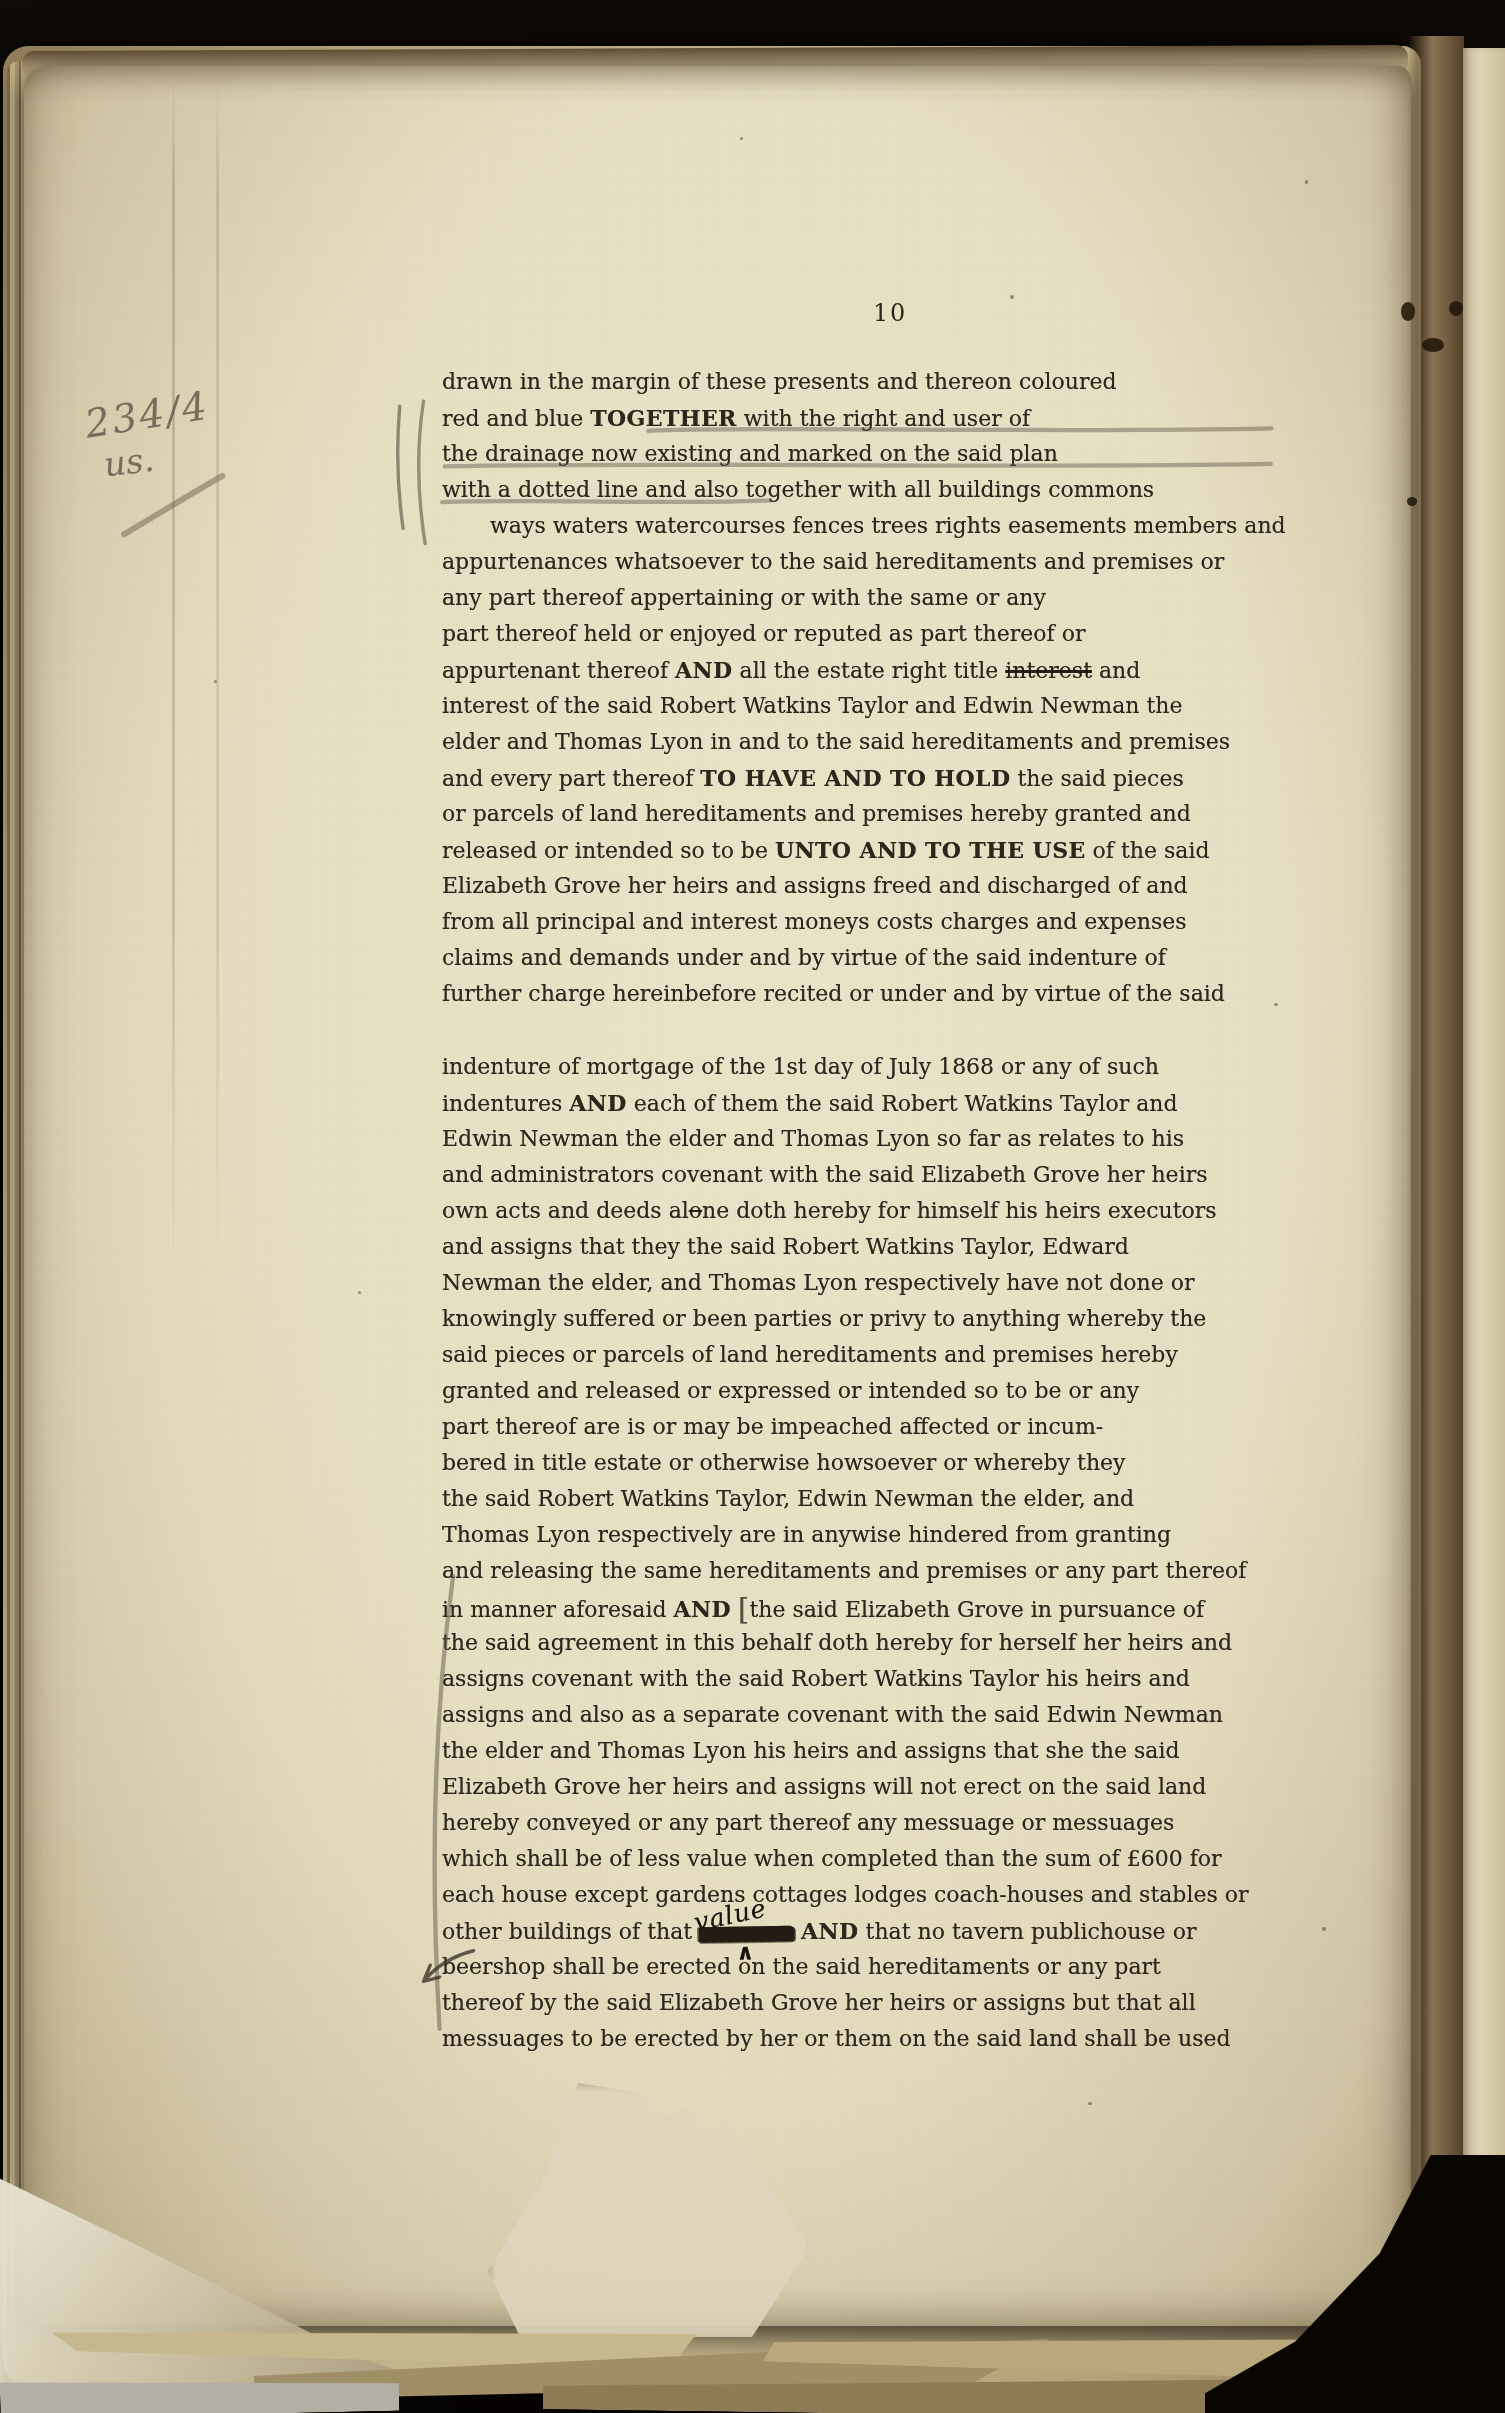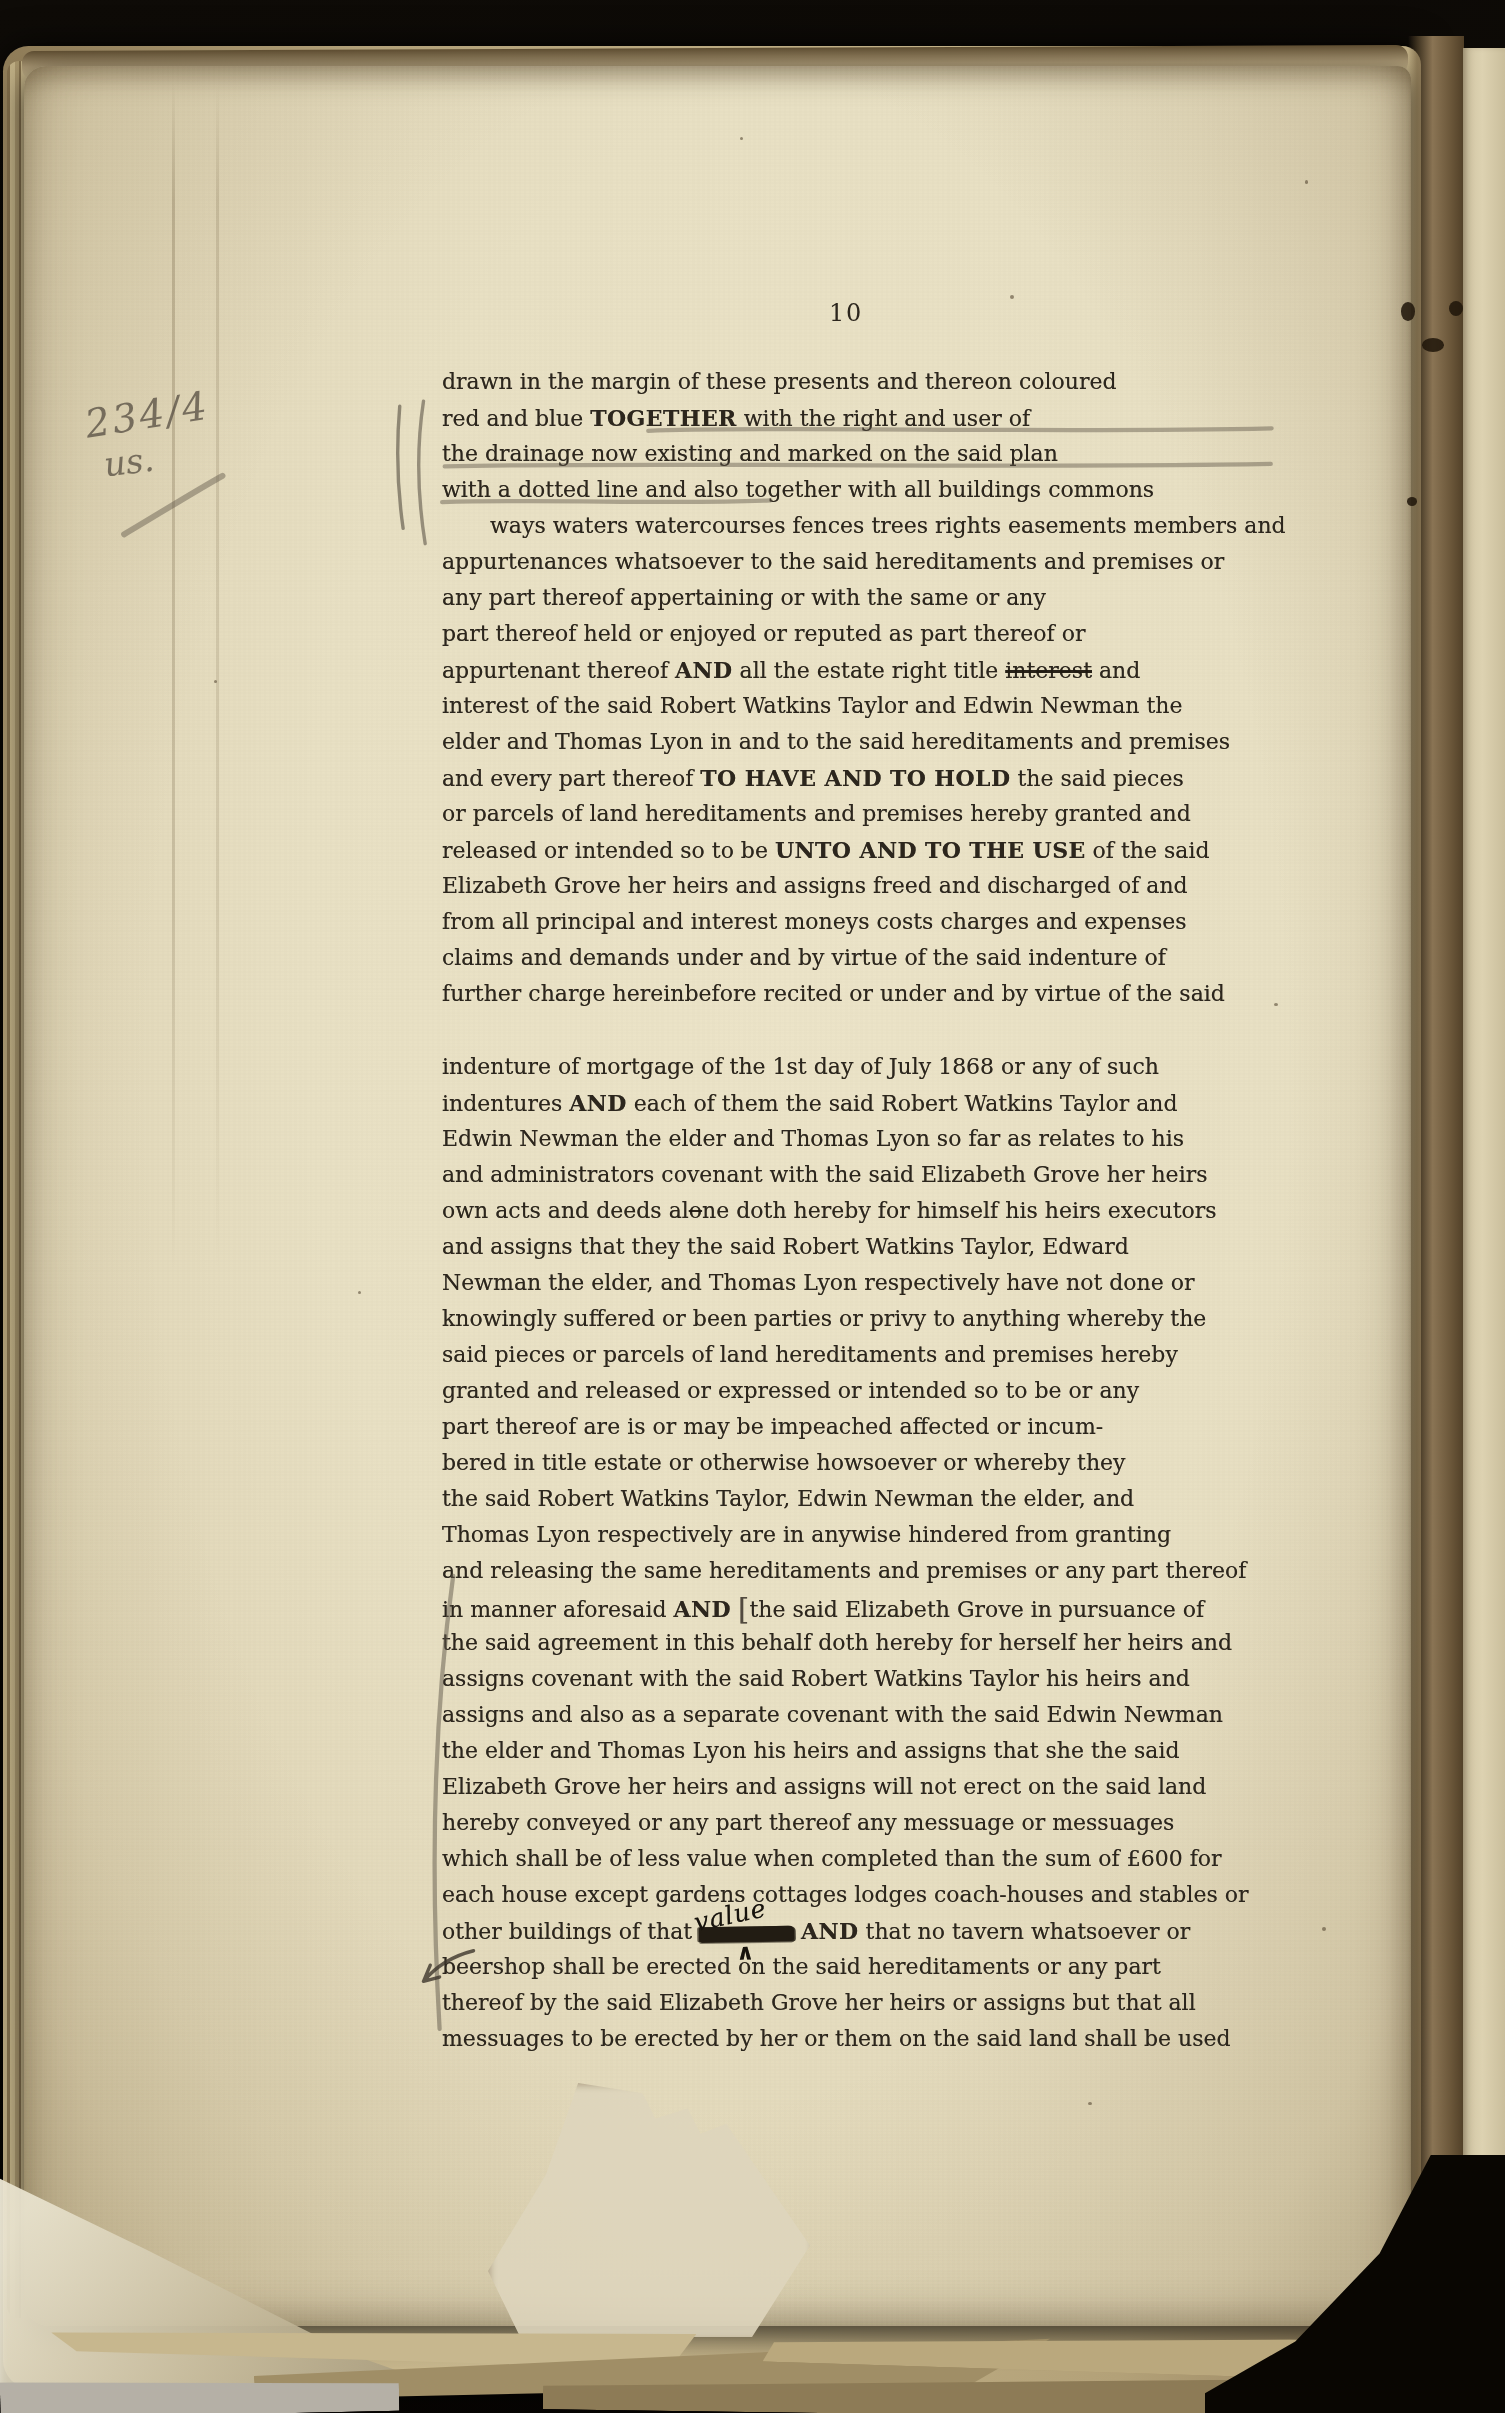--- a/index.html
+++ b/index.html
@@ -52,21 +52,21 @@
     clip-path:polygon(0 16%,32% 44%,78% 86%,100% 100%,0 100%);
     box-shadow:inset 0 5.1px 8.5px rgba(255,255,250,.4);}
   .torn-patch{position:absolute;left:488px;top:2083px;width:322px;height:254px;
     background:rgba(222,213,188,.9);
     clip-path:polygon(28% 0,48% 4%,52% 14%,62% 10%,66% 20%,74% 16%,100% 64%,82% 100%,10% 100%,0 74%,18% 36%);
     box-shadow:inset 2.5px 2.5px 6.8px rgba(120,100,70,.45);}
 
   .speck{position:absolute;border-radius:50%;background:#4a3c28;opacity:.55;}
 
   
-  .pageno{position:absolute;left:778px;top:299px;width:136px;text-align:center;
+  .pageno{position:absolute;left:822px;top:299px;width:136px;text-align:center;
     font-size:24px;letter-spacing:1.7px;color:#2c261d;}
   .textblock{position:absolute;left:442px;top:364px;width:810px;color:#2c261d;
     font-size:22px;}
   .line{height:36px;line-height:36px;white-space:nowrap;
     text-shadow:0 0 0.5px rgba(44,38,29,.55);}
   .caps{font-weight:bold;letter-spacing:0.4px;}
   .strike{text-decoration:line-through;text-decoration-thickness:2.5px;text-decoration-color:rgba(30,24,16,.9);}
   .strike-thin{text-decoration:line-through;text-decoration-thickness:1.7px;text-decoration-color:rgba(30,24,16,.85);}
   .pencil-bracket{color:rgba(70,62,52,.8);font-size:29px;display:inline-block;transform:translateY(1.7px);}
   .blackout{display:inline-block;position:relative;width:95px;height:15.3px;vertical-align:baseline;
@@ -162,21 +162,21 @@
       <div class="line" style="word-spacing: 0px;"><span class="seg">and releasing the same hereditaments and premises or any part thereof</span></div>
       <div class="line" style="word-spacing: 0px;"><span class="seg">in manner aforesaid </span><span class="caps">AND</span><span class="seg"> </span><span class="pencil-bracket">[</span><span class="seg">the said Elizabeth Grove in pursuance of</span></div>
       <div class="line" style="word-spacing: 0px;"><span class="seg">the said agreement in this behalf doth hereby for herself her heirs and</span></div>
       <div class="line" style="word-spacing: 0px;"><span class="seg">assigns covenant with the said Robert Watkins Taylor his heirs and</span></div>
       <div class="line" style="word-spacing: 0px;"><span class="seg">assigns and also as a separate covenant with the said Edwin Newman</span></div>
       <div class="line" style="word-spacing: 0px;"><span class="seg">the elder and Thomas Lyon his heirs and assigns that she the said</span></div>
       <div class="line" style="word-spacing: 0px;"><span class="seg">Elizabeth Grove her heirs and assigns will not erect on the said land</span></div>
       <div class="line" style="word-spacing: 0px;"><span class="seg">hereby conveyed or any part thereof any messuage or messuages</span></div>
       <div class="line" style="word-spacing: 0px;"><span class="seg">which shall be of less value when completed than the sum of £600 for</span></div>
       <div class="line" style="word-spacing: 0px;"><span class="seg">each house except gardens cottages lodges coach-houses and stables or</span></div>
-      <div class="line" style="word-spacing: 0px;"><span class="seg">other buildings of that </span><span class="blackout"><span class="hand-value">value</span><span class="caret">∧</span></span><span class="seg">  </span><span class="caps">AND</span><span class="seg"> that no tavern whatsoever or</span></div>
+      <div class="line" style="word-spacing: 0px;"><span class="seg">other buildings of that </span><span class="blackout"><span class="hand-value">value</span><span class="caret">∧</span></span><span class="seg">  </span><span class="caps">AND</span><span class="seg"> that no tavern publichouse or</span></div>
       <div class="line" style="word-spacing: 0px;"><span class="seg">beershop shall be erected on the said hereditaments or any part</span></div>
       <div class="line" style="word-spacing: 0px;"><span class="seg">thereof by the said Elizabeth Grove her heirs or assigns but that all</span></div>
       <div class="line" style="word-spacing: 0px;"><span class="seg">messuages to be erected by her or them on the said land shall be used</span></div>
     </div>
 
   <div class="margin-note">
     <div class="mn1">234/4</div>
     <div class="mn2">us.</div>
   </div>
 

